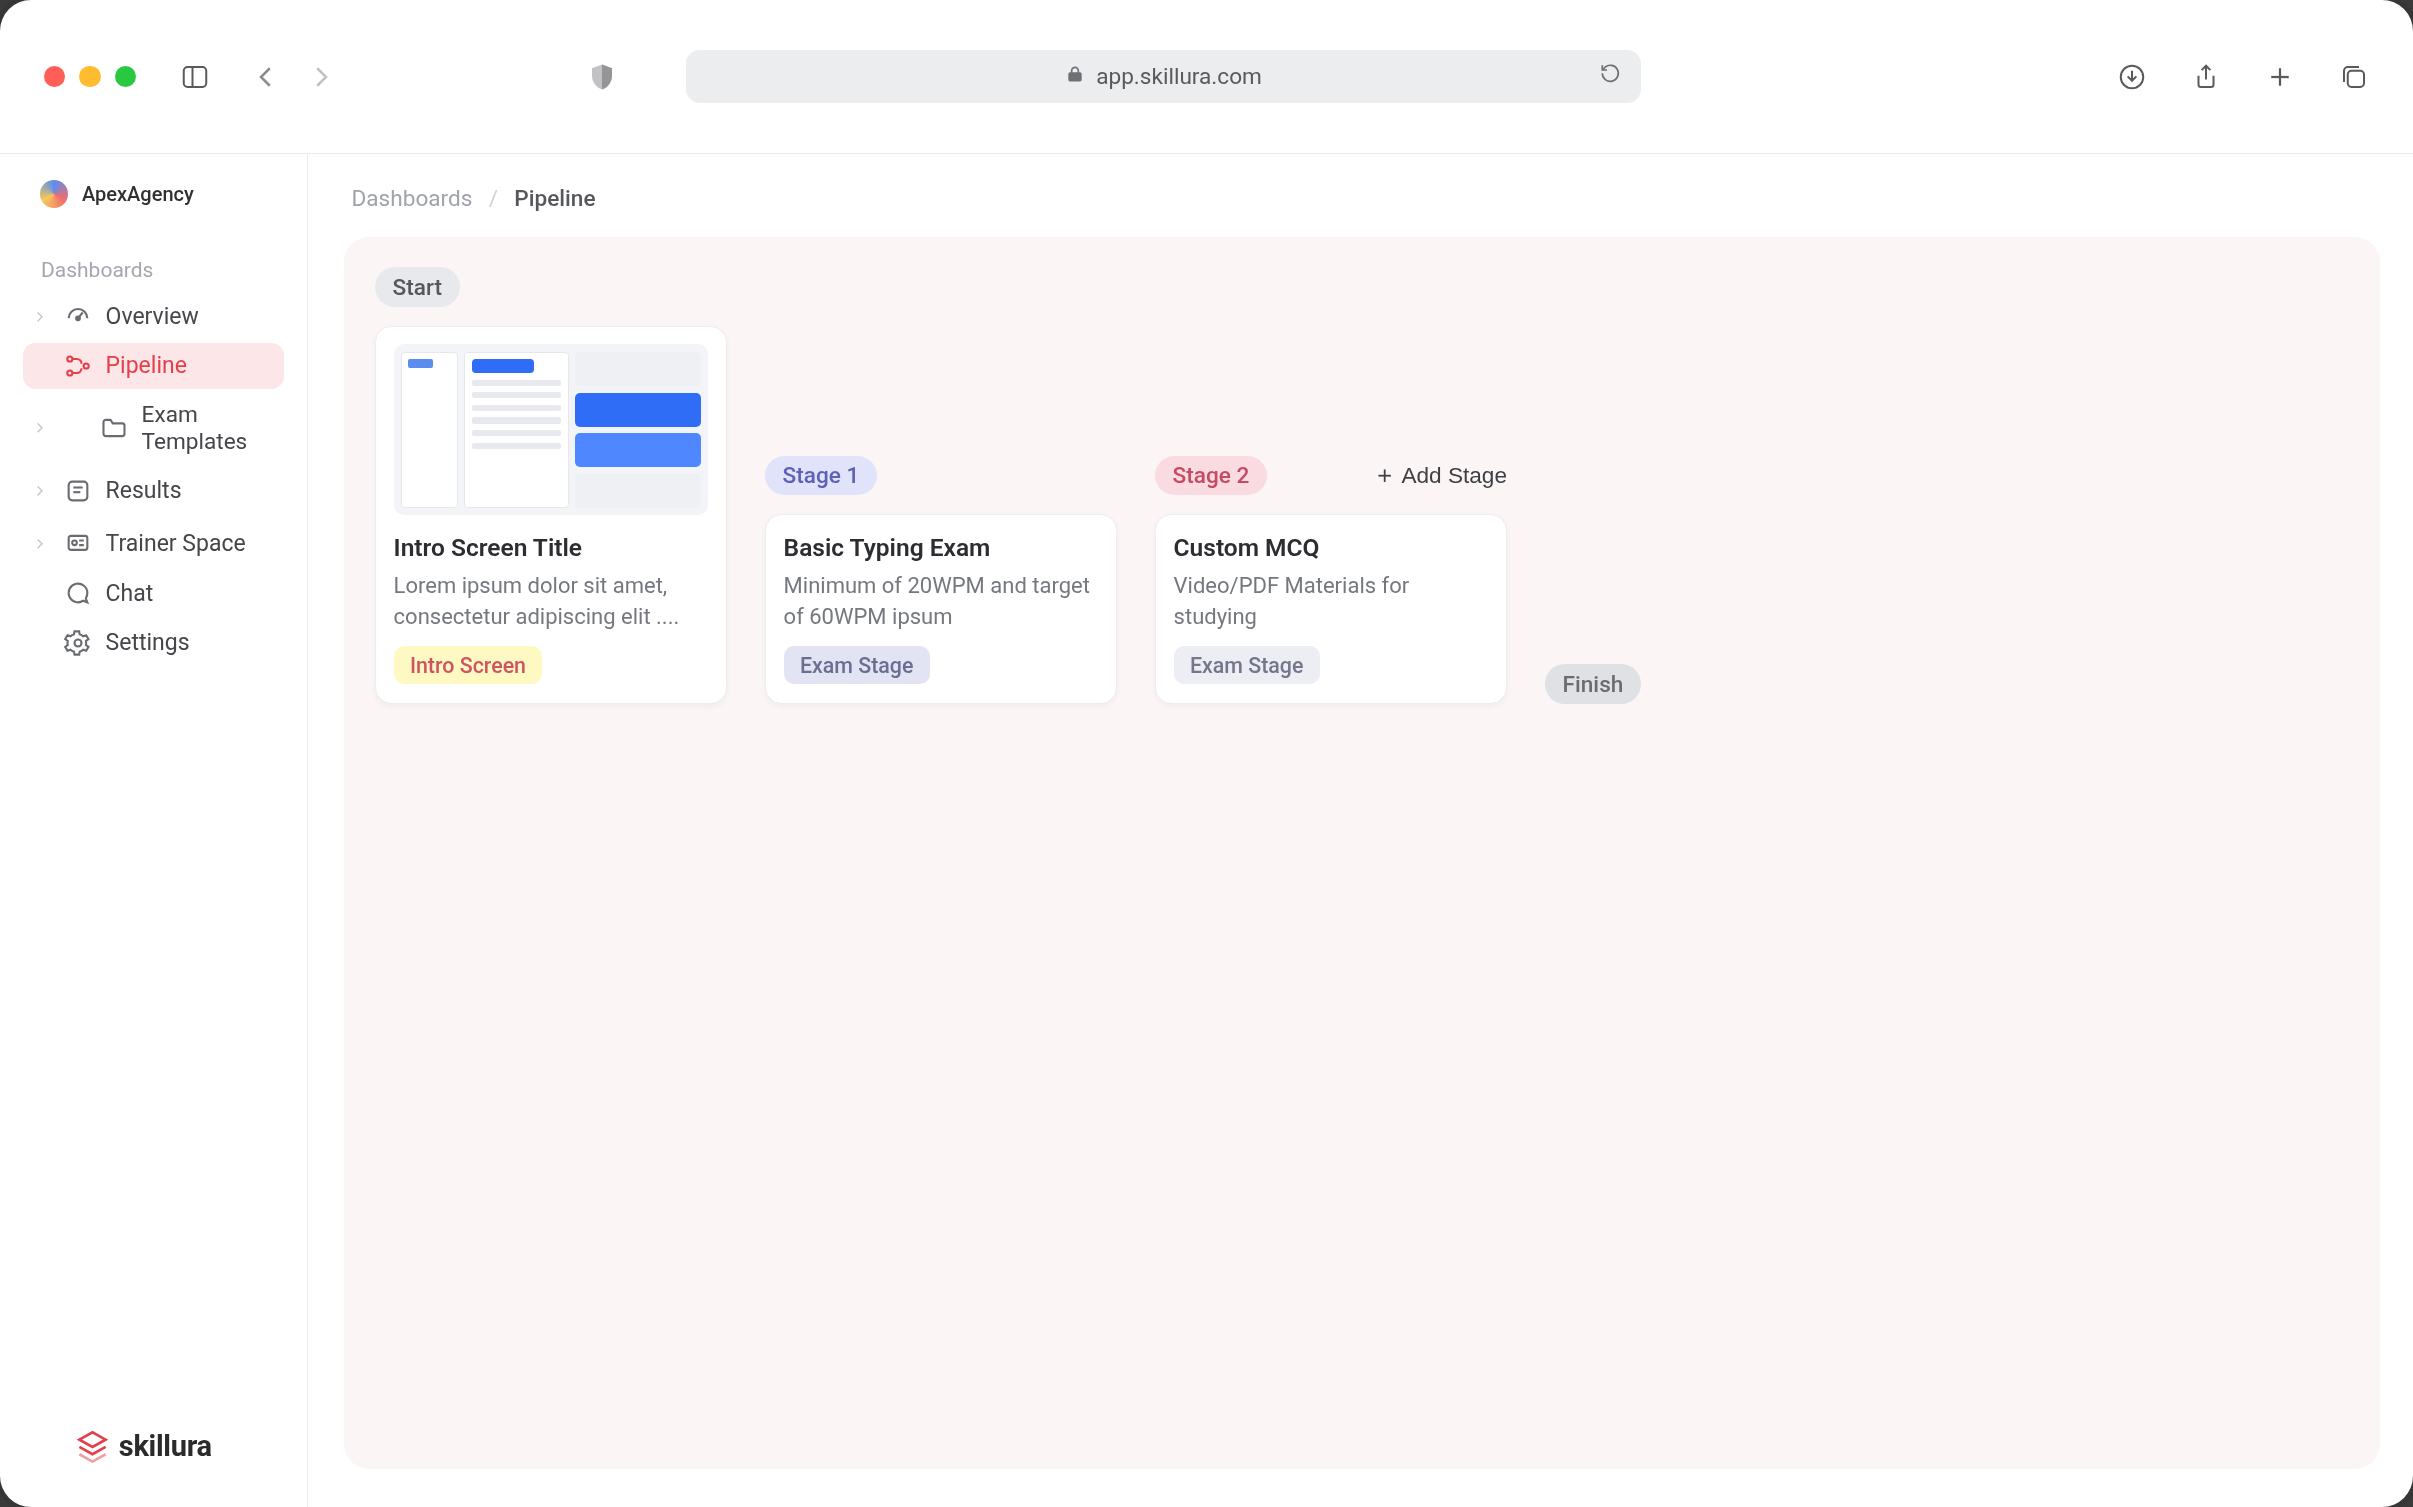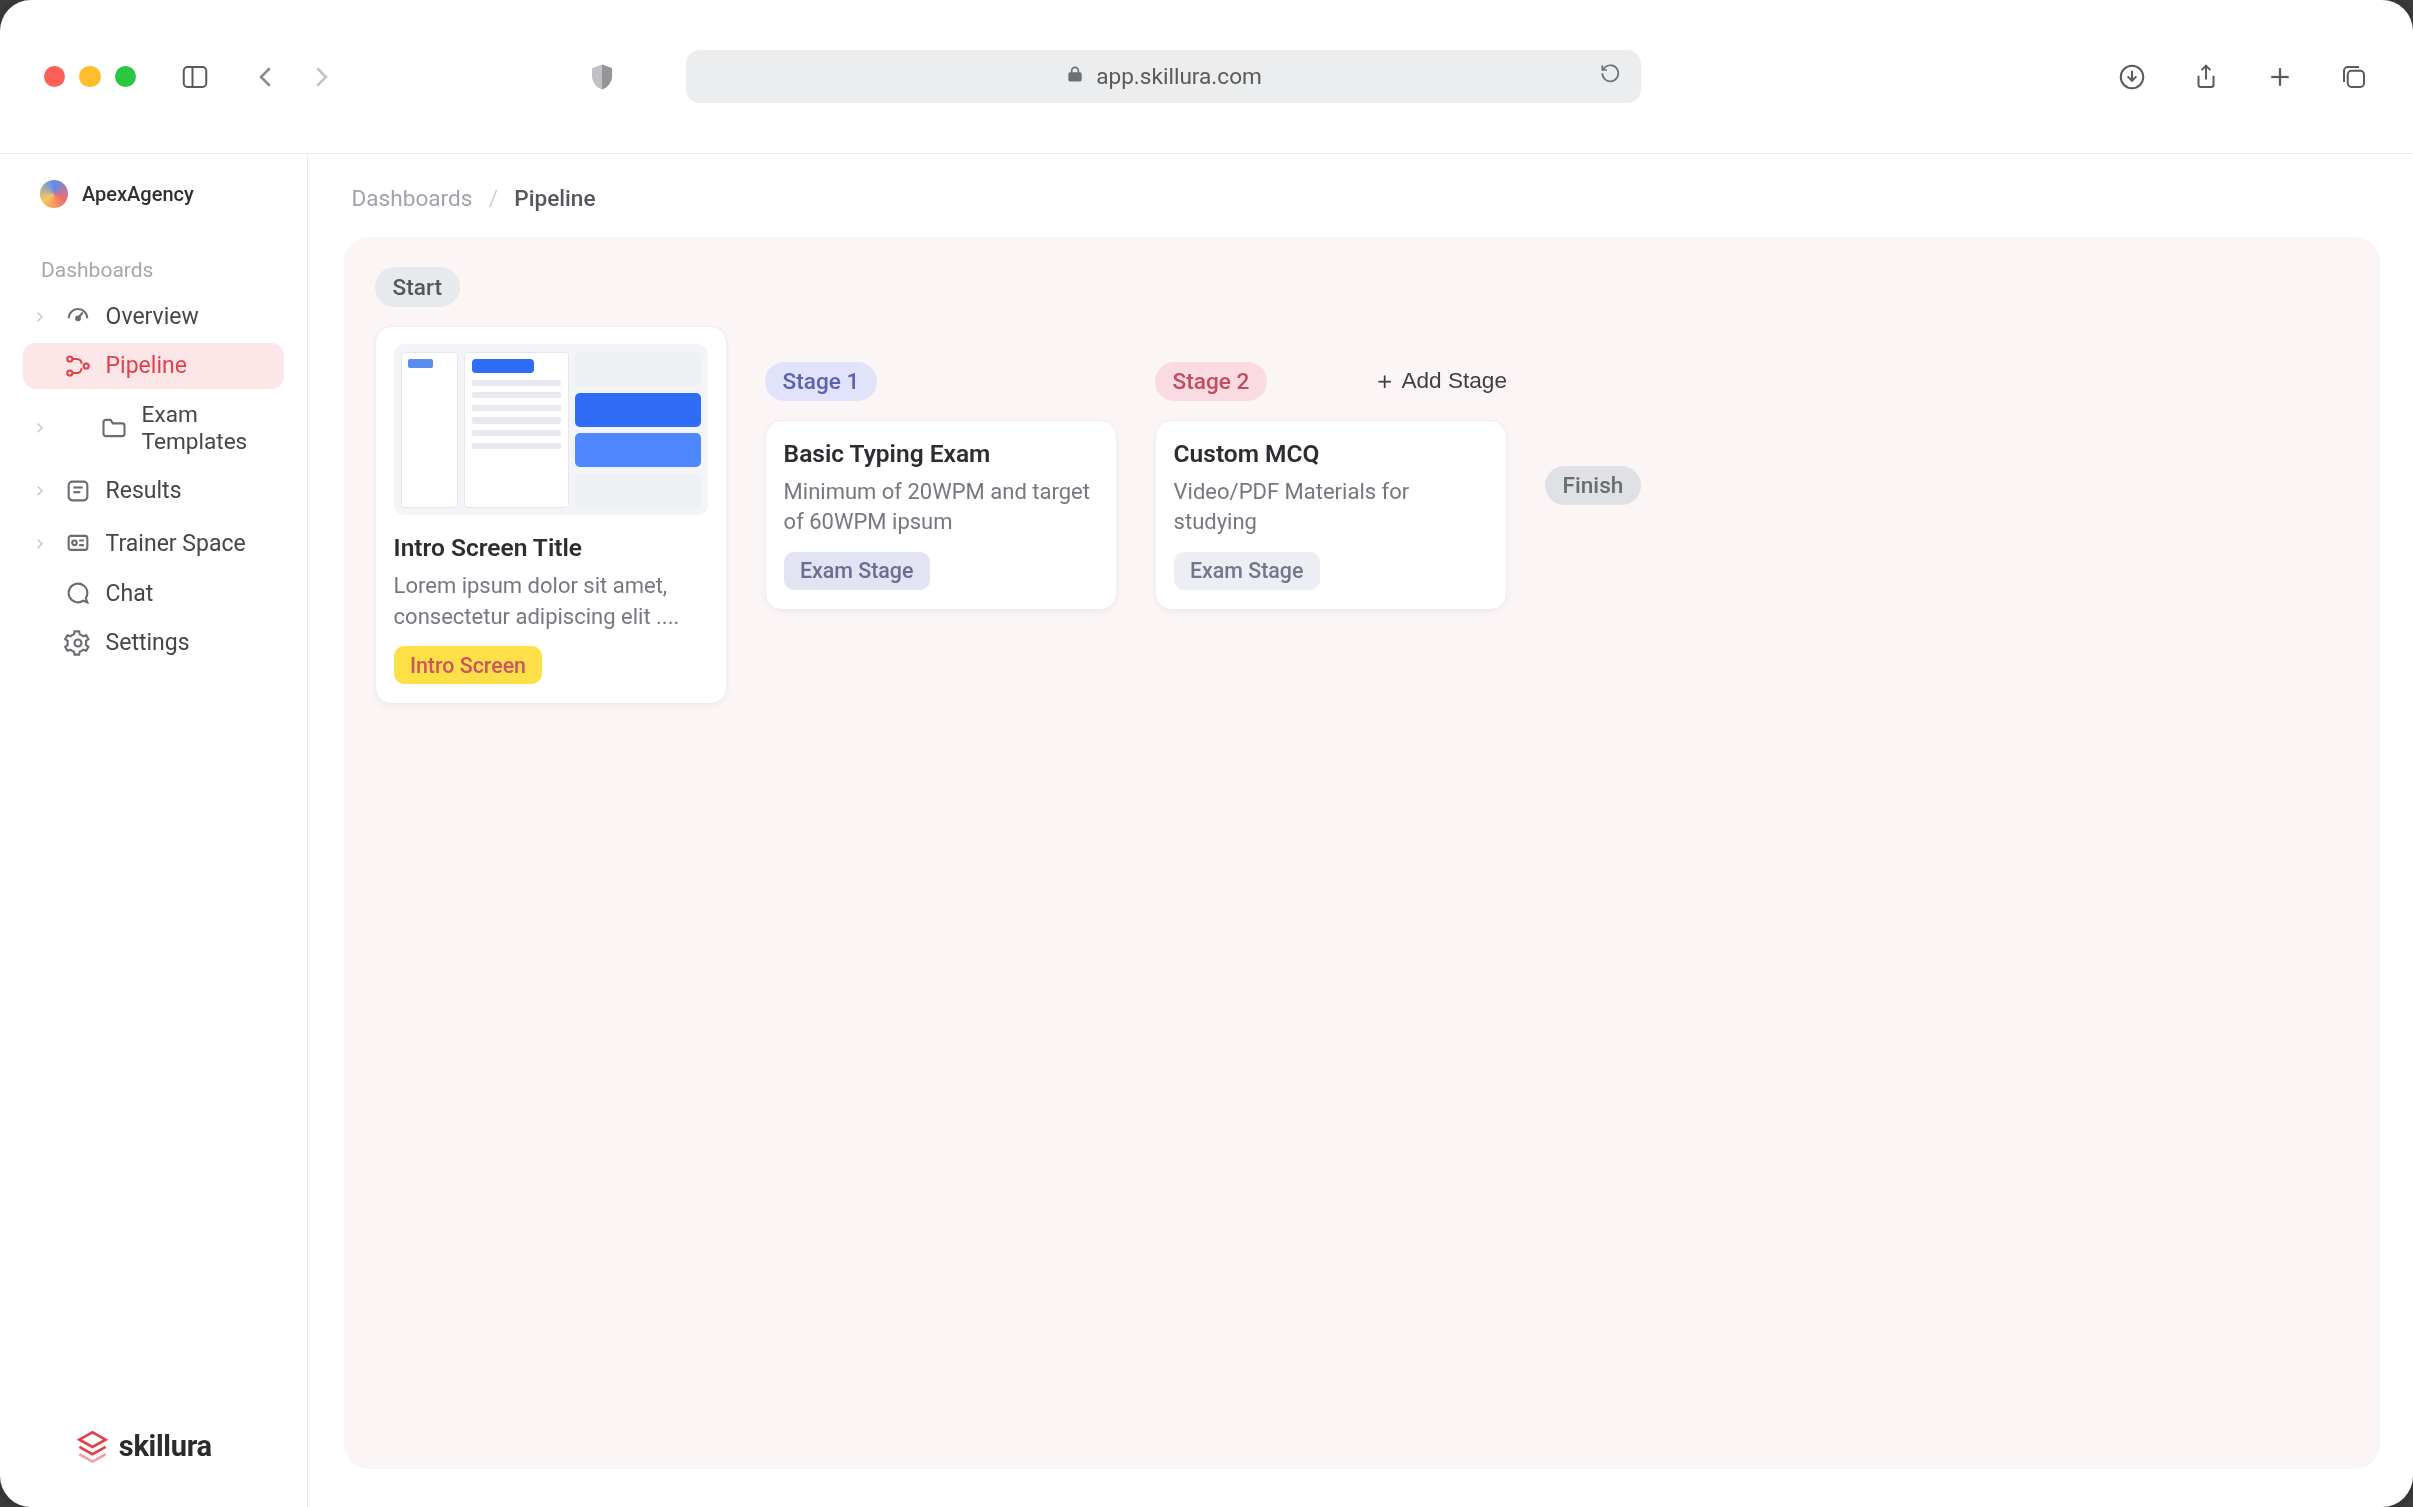--- a/index.html
+++ b/index.html
@@ -118,21 +118,21 @@
   .breadcrumbs .sep { color:#cfd1d6; }
   .breadcrumbs .current { color:#55575c; font-weight: 500; }
 
   .board {
     flex:1;
     background: #fbf5f5;
     border-radius: 25px;
     padding: 30px 31px;
     overflow: auto;
   }
-  .lanes { display:flex; gap: 38px; align-items:center; }
+  .lanes { display:flex; gap: 38px; align-items:flex-end; }
   .lane { width: 352px; flex-shrink:0; }
   .lane-head { display:flex; align-items:center; gap: 15px; margin-bottom: 19px; }
   .pill {
     display:inline-flex; align-items:center; padding: 6.3px 17.6px; border-radius: 628px;
     font-size: 22.6px; font-weight: 500;
   }
   .pill.start  { background:#e8e9ec; color:#55575c; }
   .pill.stage1 { background:#e1e3fa; color:#5d62b3; }
   .pill.stage2 { background:#fadbe1; color:#c54b63; }
   .pill.finish { background:#dfe1e4; color:#6a6c72; }
@@ -159,21 +159,21 @@
     margin-bottom: 17.6px;
     overflow: hidden;
     position: relative;
   }
   .card-title { font-size: 24.5px; font-weight: 600; color:#2c2d31; margin-bottom: 8.8px; }
   .card-desc  { font-size: 22px; color:#76787f; line-height: 1.4; margin-bottom: 14px; }
   .tag {
     display:inline-flex; padding: 6.3px 16.3px; border-radius: 10px;
     font-size: 21.4px; font-weight: 500;
   }
-  .tag.intro { background:#fde047; color:#cf5462; }
+  .tag.intro { background:#fef9c3; color:#cf5462; }
   .tag.exam  { background:#e2e4f3; color:#6b6e92; }
   .tag.exam2 { background:#eceef4; color:#74768b; }
 
   
   .thumb-inner { position:absolute; inset:0; padding: 7.5px; display:flex; gap:6.3px; }
   .thumb-side  { width: 57px; background:#fff; border:0.6px solid #e5e7ec; border-radius:3.8px; }
   .thumb-side::before{content:""; display:block; margin:6.3px; height:8.8px; width:25px; background:#5b8def; border-radius:1.9px;}
   .thumb-mid   { flex:1; background:#fff; border:0.6px solid #e5e7ec; border-radius:3.8px; padding:6.3px 6.3px; display:flex; flex-direction:column; gap:6.3px; }
   .thumb-mid .bar1{ height:14px; width:70%; background:#2f6df6; border-radius:3.8px; }
   .thumb-mid .row{ height:6.3px; background:#e7e9ef; border-radius:1.9px; }

